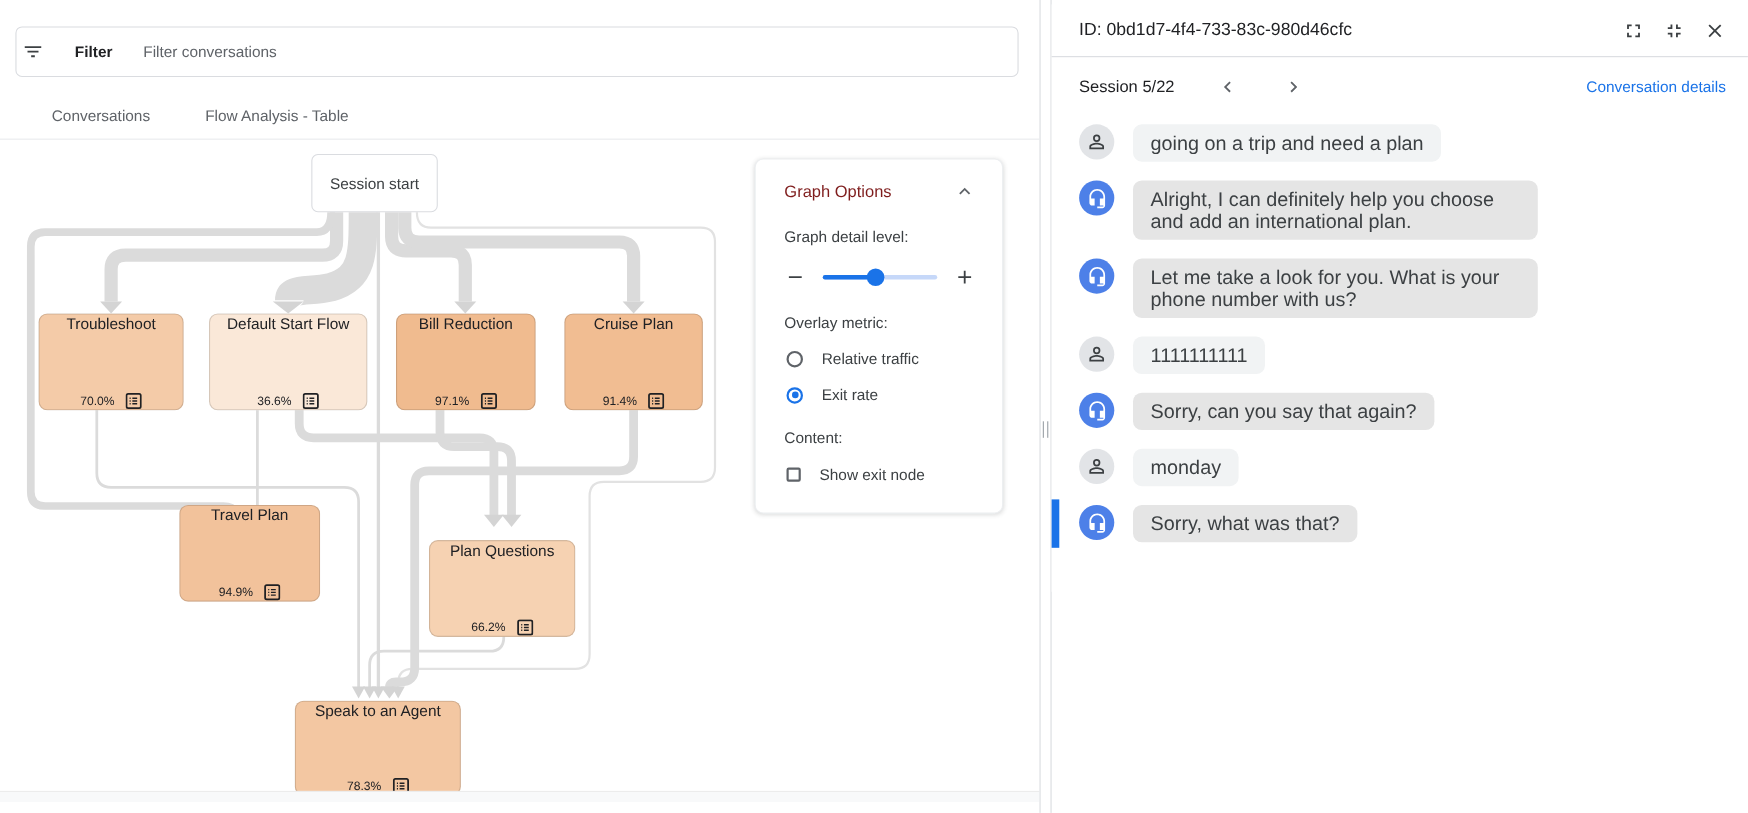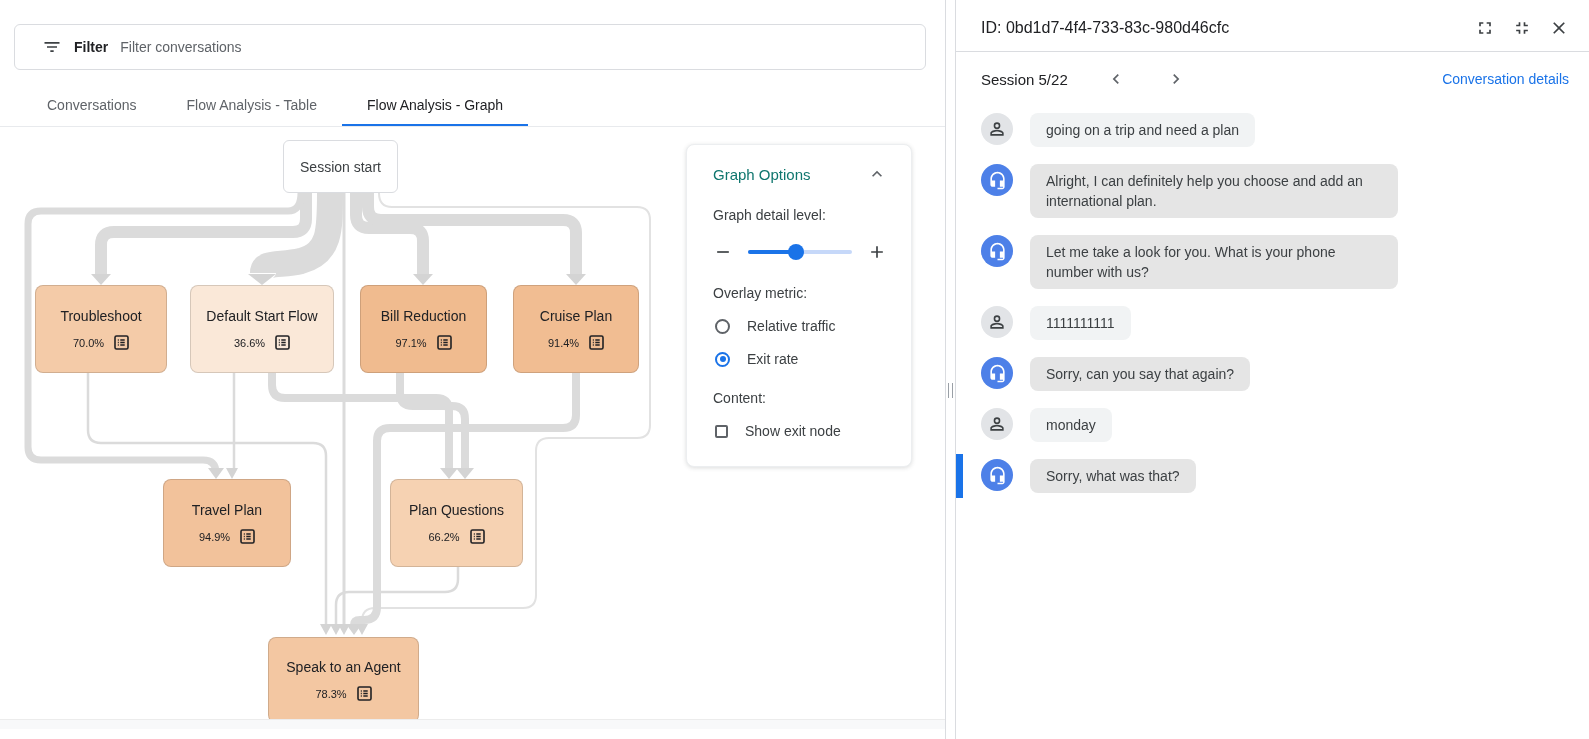--- a/index.html
+++ b/index.html
@@ -4,54 +4,54 @@
 <style>
   * { margin:0; padding:0; box-sizing:border-box; }
   html,body { width:1589px; height:739px; background:#fff; overflow:hidden;
     font-family:"Liberation Sans", sans-serif; }
   .app { position:relative; width:1589px; height:739px; }
 
   
   .left-panel { position:absolute; left:0; top:0; width:945px; height:739px; background:#fff; }
   .filter-bar { position:absolute; left:14px; top:24px; width:912px; height:46px;
     border:1px solid #dadce0; border-radius:6px; display:flex; align-items:center;
-    padding:0 27px; gap:12px; background:#fff; }
+    padding:0 5px; gap:28px; background:#fff; }
   .filter-icon { width:20px; height:20px; flex:none; }
   .filter-label { font-size:14px; font-weight:700; color:#202124; }
   .filter-input { border:none; outline:none; flex:1; font-size:14px; color:#202124;
     font-family:"Liberation Sans", sans-serif; }
   .filter-input::placeholder { color:#5f6368; }
 
   .tabs { position:absolute; left:22px; top:86px; height:41px; display:flex; }
   .tab { height:41px; display:flex; align-items:center; padding:0 25px; font-size:14px;
     color:#5f6368; cursor:pointer; border-bottom:3px solid transparent; }
   .tab.active { color:#202124; font-weight:500; border-bottom:3px solid #1a73e8; }
   .tabs-divider { position:absolute; left:0; top:126px; width:945px; height:1px; background:#e8eaed; }
 
   
   .graph-canvas { position:absolute; left:0; top:127px; width:945px; height:602px; }
   .edges-svg { position:absolute; left:0; top:0; }
   .start-node { position:absolute; left:283px; top:13px; width:115px; height:53px;
     background:#fff; border:1px solid #dadce0; border-radius:6px; display:flex;
     align-items:center; justify-content:center; font-size:14px; color:#3c4043; }
   .flow-node { position:absolute; border:1px solid rgba(0,0,0,.14); border-radius:8px;
-    display:flex; flex-direction:column; align-items:center; justify-content:center;
+    display:flex; flex-direction:column; align-items:center; justify-content:space-between;
     gap:11px; cursor:pointer; }
   .node-title { font-size:14px; color:#202124; }
   .node-meta { display:flex; align-items:center; gap:10px; }
   .node-pct { font-size:11px; color:#202124; }
   .hscroll { position:absolute; left:0; bottom:0; width:945px; height:10px;
     background:#f8f9fa; border-top:1px solid #ececec; }
 
   
   .options-panel { position:absolute; left:686px; top:144px; width:226px; background:#fff;
     border:1px solid #eceef0; border-radius:8px; box-shadow:0 1px 4px rgba(60,64,67,.18);
     padding:19px 24px 27px 26px; z-index:6; }
   .op-title-row { display:flex; align-items:center; justify-content:space-between; }
-  .op-title { font-size:15px; font-weight:500; color:#0f766e; }
+  .op-title { font-size:15px; font-weight:500; color:#7f1d1d; }
   .icon-btn { background:none; border:none; cursor:pointer; padding:0; display:flex; }
   .op-label { font-size:14px; color:#3c4043; margin-top:23px; }
   .slider-row { display:flex; align-items:center; gap:15px; margin-top:19px; }
   .slider-track { position:relative; flex:1; height:4px; border-radius:2px; background:#c6d8f9; cursor:pointer; }
   .slider-fill { position:absolute; left:0; top:0; height:4px; border-radius:2px; background:#1a73e8; }
   .slider-thumb { position:absolute; top:-6px; width:16px; height:16px; border-radius:50%;
     background:#1a73e8; cursor:grab; }
   .choice-row { display:flex; align-items:center; gap:17px; margin-top:17px; margin-left:2px; cursor:pointer; }
   .radio { width:15px; height:15px; border:2px solid #5f6368; border-radius:50%; position:relative; flex:none; }
   .radio.sel { border-color:#1a73e8; }
@@ -76,21 +76,21 @@
   .nav-prev { margin-left:38px; }
   .nav-next { margin-left:40px; }
   .conv-link { margin-left:auto; font-size:14px; font-weight:500; color:#1a73e8;
     text-decoration:none; cursor:pointer; }
   .messages { padding:7px 20px 0 25px; display:flex; flex-direction:column; gap:17px; }
   .msg-row { display:flex; gap:17px; align-items:flex-start; position:relative; }
   .avatar { width:32px; height:32px; border-radius:50%; flex:none; display:flex;
     align-items:center; justify-content:center; }
   .avatar.user { background:#e2e4e7; }
   .avatar.agent { background:#4d80e8; }
-  .bubble { border-radius:8px; padding:7px 16px; font-size:14px; line-height:20px;
+  .bubble { border-radius:8px; padding:7px 16px; font-size:18px; line-height:20px;
     color:#3c4043; max-width:368px; }
   .bubble.user { background:#f1f3f4; }
   .bubble.agent { background:#e5e5e5; }
   .msg-row.highlighted::before { content:""; position:absolute; left:-25px; top:-5px;
     width:7px; height:44px; background:#1a73e8; }
 </style>
 </head>
 <body>
 
 <div class="app">
@@ -101,21 +101,20 @@
       <svg class="filter-icon" viewBox="0 0 24 24">
         <path fill="#3c4043" d="M10 18h4v-2h-4v2zM3 6v2h18V6H3zm3 7h12v-2H6v2z"></path>
       </svg>
       <span class="filter-label">Filter</span>
       <input class="filter-input" placeholder="Filter conversations" style="">
     </div>
 
     <div class="tabs">
         <div class="tab">Conversations</div>
         <div class="tab">Flow Analysis - Table</div>
-        <div class="tab active">Flow Analysis - Graph</div>
       </div>
     <div class="tabs-divider"></div>
 
     <div class="graph-canvas">
       <svg class="edges-svg" width="945" height="602">
         <g fill="none" stroke="#dbdbdb">
 
           <path stroke-width="2" stroke="#e2e2e2" d="M379 66 Q379 80 392 80 L637 80 Q650 80 650 93 L650 298 Q650 311 637 311 L549 311 Q536 311 536 324 L536 468 Q536 481 523 481 L375 481 Q362 481 362 494 L362 498"></path>
 
           <path stroke-width="12" d="M306 66 L306 92 Q306 105 293 105 L114 105 Q101 105 101 118 L101 147"></path>
@@ -195,34 +194,34 @@
               <span class="node-pct">91.4%</span>
               <svg width="15" height="15" viewBox="0 0 15 15">
                 <rect x="1" y="1" width="13" height="13" rx="1.5" fill="none" stroke="#202124" stroke-width="1.6"></rect>
                 <g stroke="#202124" stroke-width="1.3">
                   <path d="M6.3 5h4.4M6.3 7.5h4.4M6.3 10h4.4"></path>
                   <path d="M3.8 5h1M3.8 7.5h1M3.8 10h1"></path>
                 </g>
               </svg>
             </span>
           </div>
-          <div class="flow-node" style="left: 163px; top: 352px; width: 128px; height: 88px; background: rgb(242, 194, 155);">
+          <div class="flow-node" style="left: 163px; top: 332px; width: 128px; height: 88px; background: rgb(242, 194, 155);">
             <span class="node-title">Travel Plan</span>
             <span class="node-meta">
               <span class="node-pct">94.9%</span>
               <svg width="15" height="15" viewBox="0 0 15 15">
                 <rect x="1" y="1" width="13" height="13" rx="1.5" fill="none" stroke="#202124" stroke-width="1.6"></rect>
                 <g stroke="#202124" stroke-width="1.3">
                   <path d="M6.3 5h4.4M6.3 7.5h4.4M6.3 10h4.4"></path>
                   <path d="M3.8 5h1M3.8 7.5h1M3.8 10h1"></path>
                 </g>
               </svg>
             </span>
           </div>
-          <div class="flow-node" style="left: 390px; top: 352px; width: 133px; height: 88px; background: rgb(246, 210, 178);">
+          <div class="flow-node" style="left: 390px; top: 364px; width: 133px; height: 88px; background: rgb(246, 210, 178);">
             <span class="node-title">Plan Questions</span>
             <span class="node-meta">
               <span class="node-pct">66.2%</span>
               <svg width="15" height="15" viewBox="0 0 15 15">
                 <rect x="1" y="1" width="13" height="13" rx="1.5" fill="none" stroke="#202124" stroke-width="1.6"></rect>
                 <g stroke="#202124" stroke-width="1.3">
                   <path d="M6.3 5h4.4M6.3 7.5h4.4M6.3 10h4.4"></path>
                   <path d="M3.8 5h1M3.8 7.5h1M3.8 10h1"></path>
                 </g>
               </svg>

